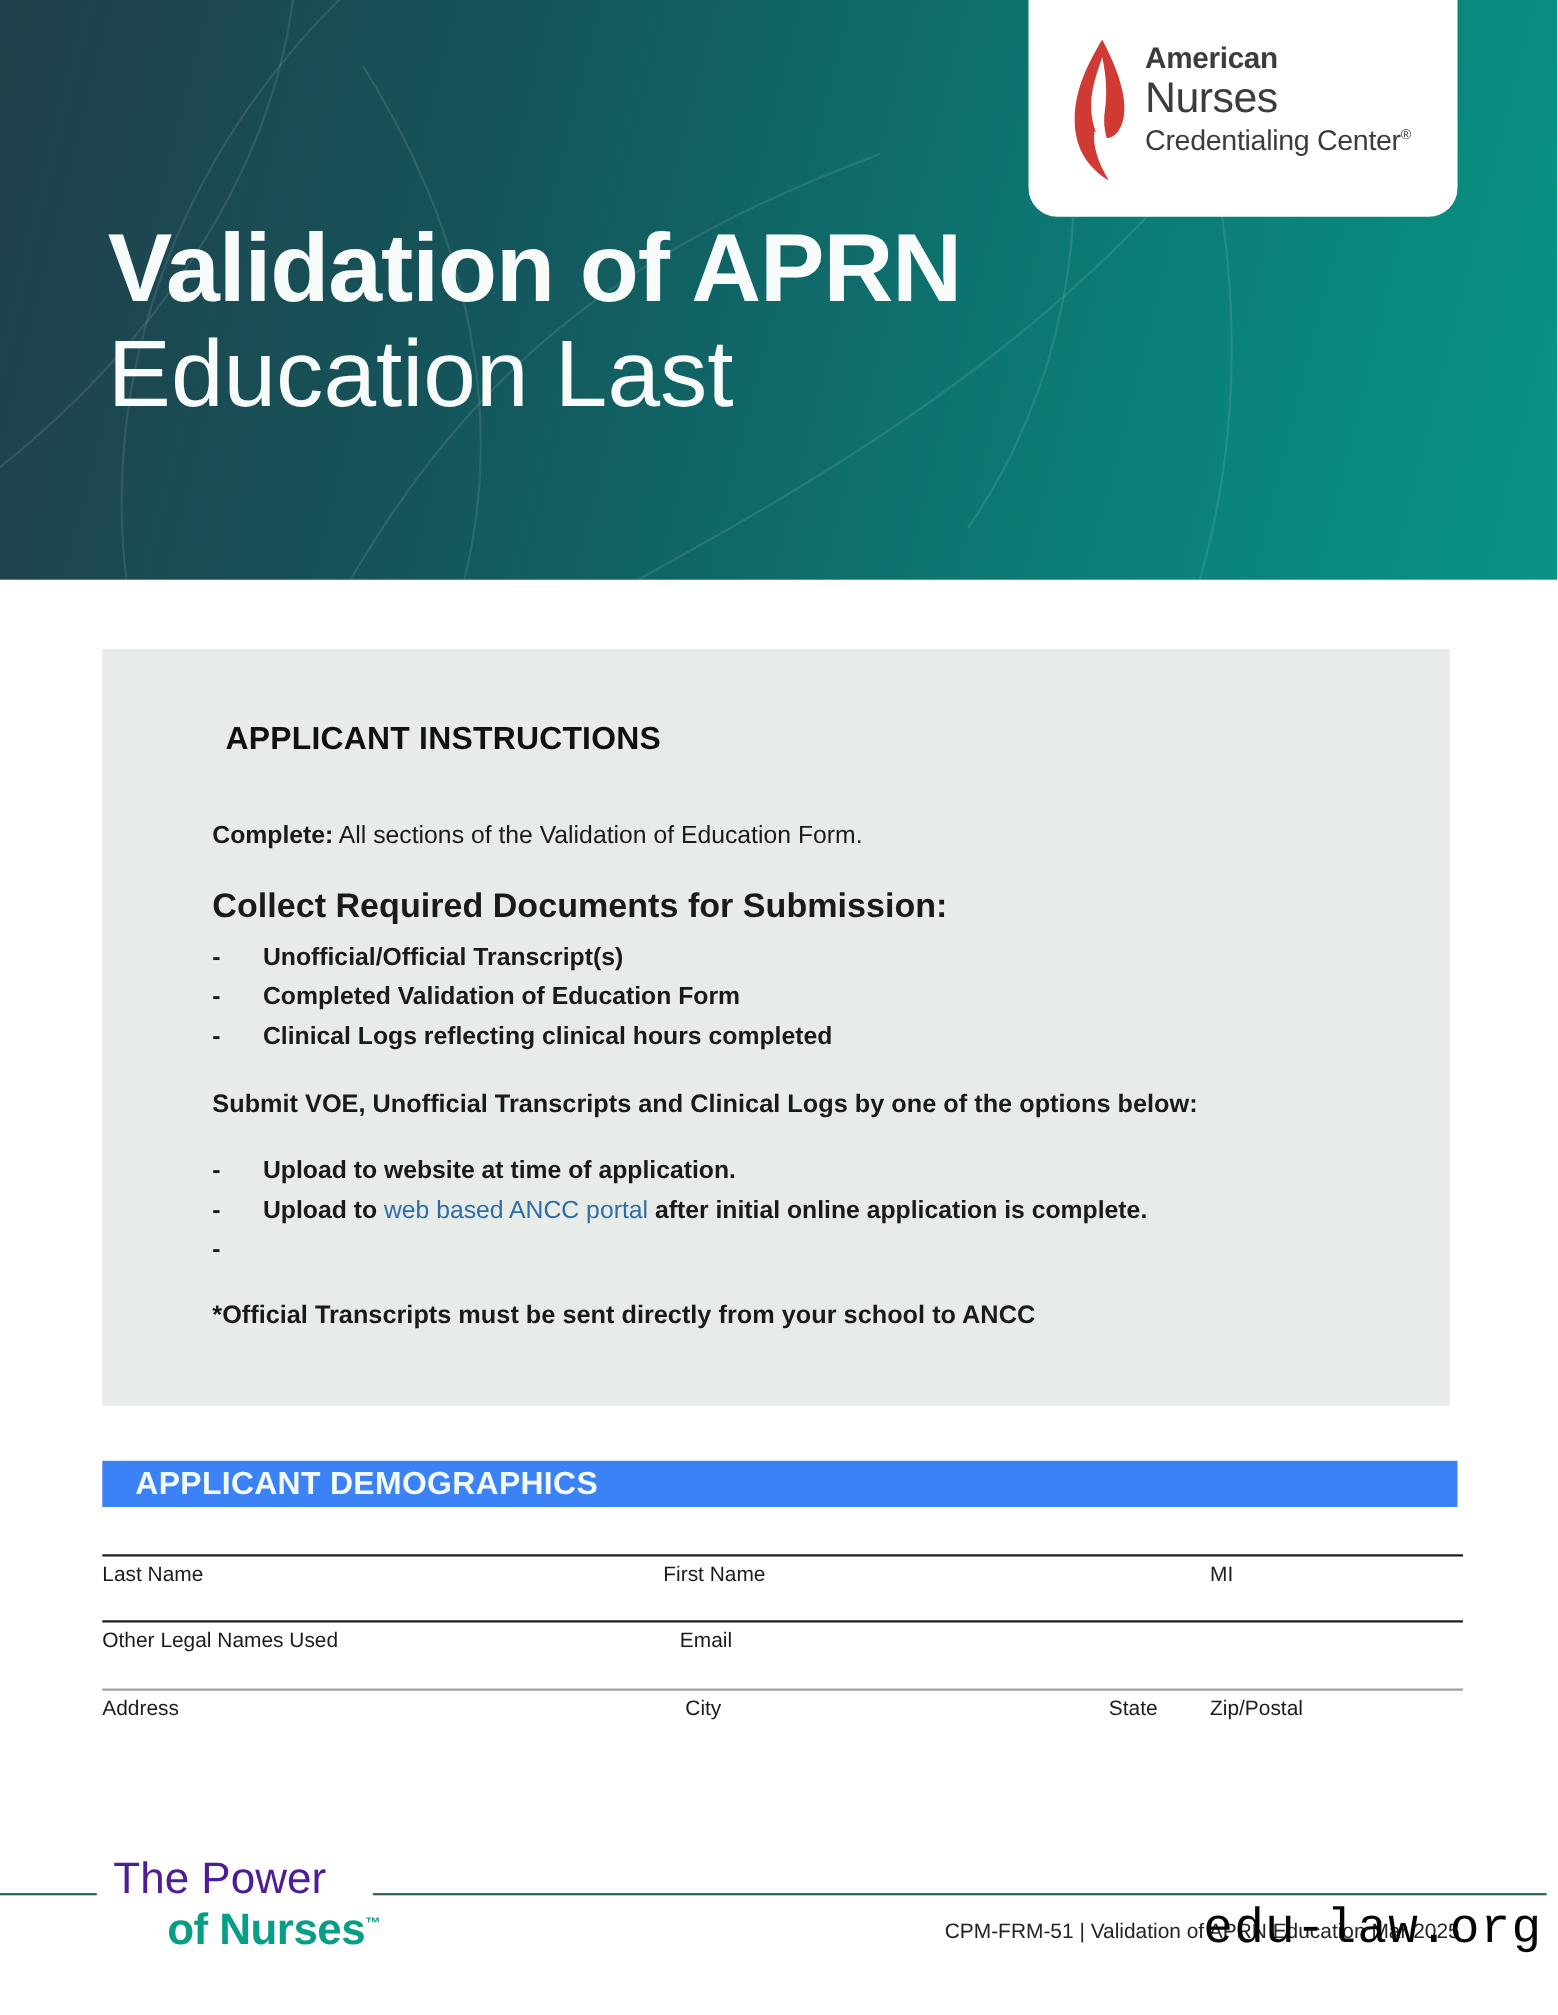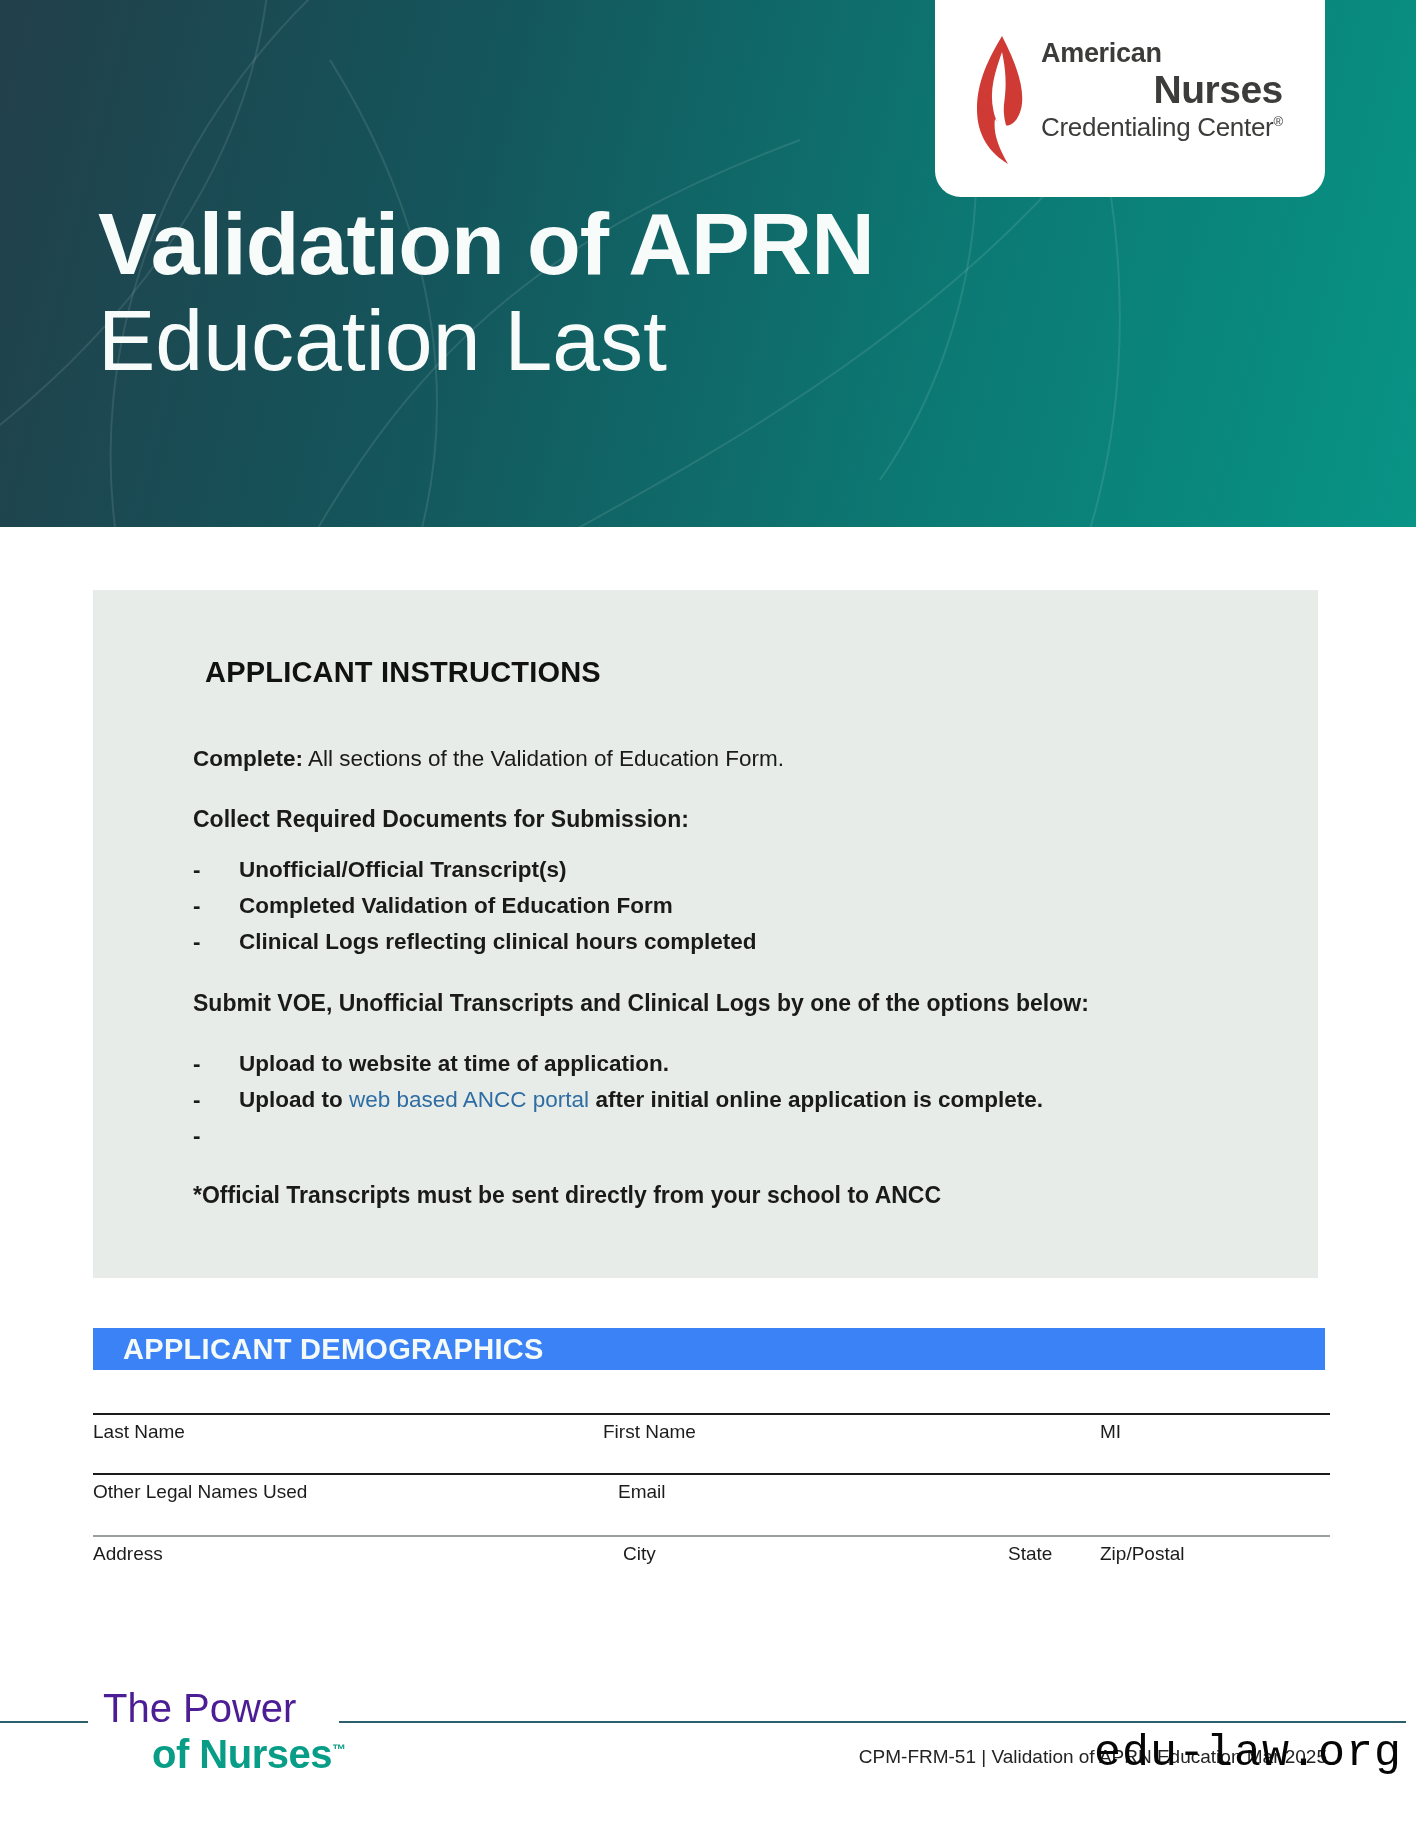--- a/index.html
+++ b/index.html
@@ -25,35 +25,35 @@
     font-size:86px;font-weight:400;line-height:96px;letter-spacing:0px;display:block;
   }
   
   .logo-card{
     position:absolute;left:935px;top:0;width:390px;height:197px;
     background:#ffffff;border-radius:0 0 26px 26px;
   }
   .flame{position:absolute;left:40px;top:36px;width:50px;height:128px;}
   .logo-text{position:absolute;left:106px;top:40px;line-height:1;}
   .logo-l1{font-size:27px;font-weight:700;color:#3c3c3b;display:block;letter-spacing:-0.3px;}
-  .logo-l2{font-size:39px;font-weight:700;color:#3c3c3b;display:block;margin-top:3px;letter-spacing:-0.5px;text-align:right;}
+  .logo-l2{font-size:39px;font-weight:400;color:#3c3c3b;display:block;margin-top:3px;letter-spacing:-0.5px;}
   .logo-l3{font-size:26px;font-weight:400;color:#3c3c3b;display:block;margin-top:5px;letter-spacing:-0.3px;}
   .reg{font-size:13px;vertical-align:super;}
   
   .panel{
     position:absolute;left:93px;top:590px;width:1225px;height:688px;
     background:#e8ece9;
   }
   .panel-inner{position:absolute;left:100px;top:0;width:1040px;}
   .panel h2{
     position:absolute;left:12px;top:66px;margin:0;
     font-size:29px;font-weight:700;color:#111;letter-spacing:0.2px;
   }
   .p-complete{position:absolute;left:0;top:156px;margin:0;font-size:22.5px;}
-  .p-collect{position:absolute;left:0;top:216px;margin:0;font-size:23px;font-weight:700;}
+  .p-collect{position:absolute;left:0;top:216px;margin:0;font-size:31px;font-weight:700;}
   .list1{position:absolute;left:0;top:262px;}
   .list2{position:absolute;left:0;top:456px;}
   .li{font-size:22.5px;font-weight:700;line-height:36px;display:flex;}
   .li .dash{width:46px;flex:0 0 46px;font-weight:700;}
   .p-submit{position:absolute;left:0;top:400px;margin:0;font-size:23px;font-weight:700;}
   .p-note{position:absolute;left:0;top:592px;margin:0;font-size:23px;font-weight:700;}
   .link{color:#2e6da3;font-weight:400;text-decoration:none;cursor:pointer;}
   
   .demo-bar{
     position:absolute;left:93px;top:1328px;width:1232px;height:42px;

